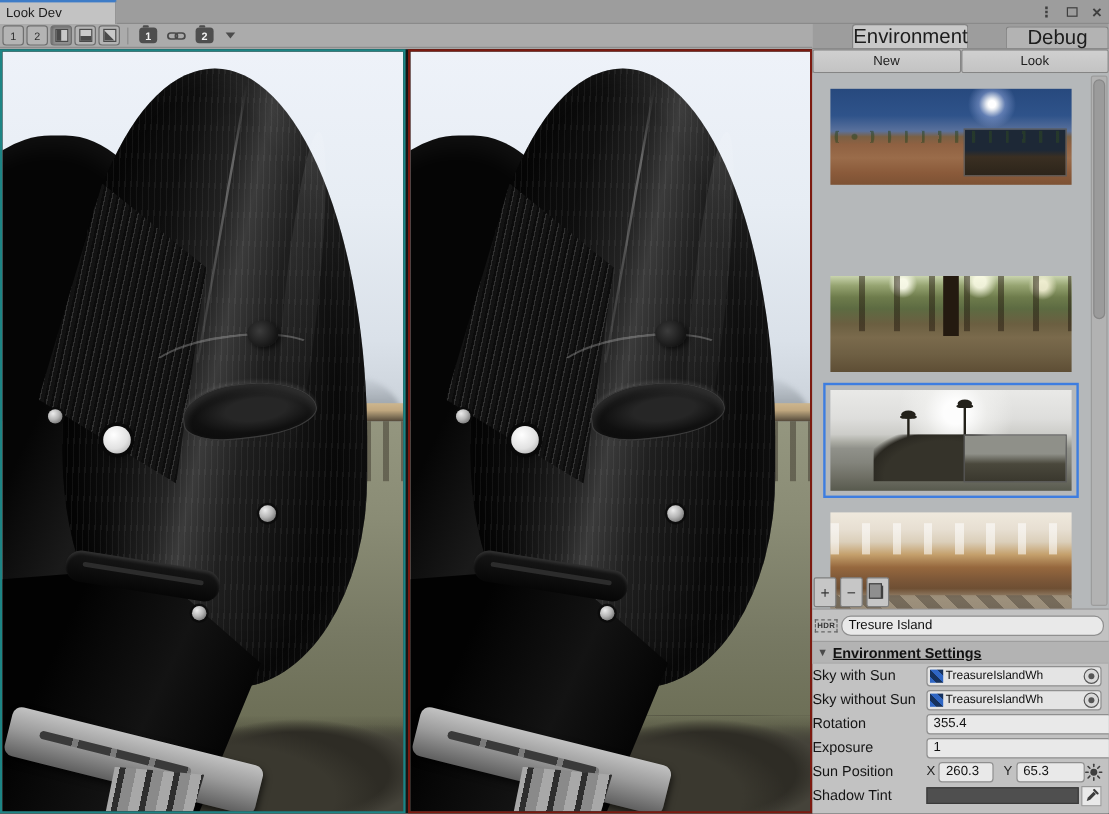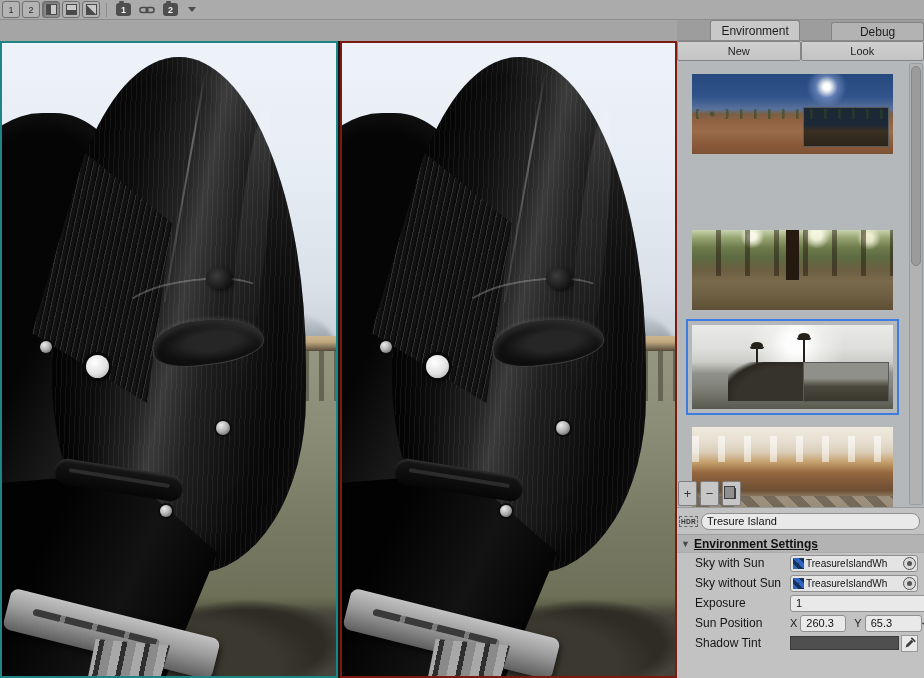--- a/index.html
+++ b/index.html
@@ -107,21 +107,21 @@
     background:linear-gradient(180deg,#c2c2c2,#9b9b9b 45%,#5f5f5f); box-shadow:2px 3px 6px rgba(0,0,0,.6); }
   .chin-bar::after { content:""; position:absolute; left:26px; top:15px; width:130px; height:7px; border-radius:4px;
     background:repeating-linear-gradient(90deg,#3a3a3a 0 28px,#7a7a7a 28px 33px); }
   .fins { position:absolute; left:86px; top:596px; width:80px; height:55px; transform:skewX(-6deg);
     background:repeating-linear-gradient(96deg,#a8a8a8 0 9px,#2e2e2e 9px 14px,#8a8a8a 14px 23px);
     clip-path:polygon(6% 0,100% 12%,88% 100%,0 90%); }
 
   
   .panel { width:247px; height:658px; background:#c2c2c2; position:relative; margin-top:-21px; }
   .ptabs { height:21px; background:#9d9d9d; display:flex; align-items:flex-end; padding-left:2px; border-bottom:1px solid #8a8a8a; }
-  .ptab { height:18px; display:flex; align-items:center; justify-content:center; font-size:12px; color:#1d1d1d;
+  .ptab { height:18px; display:flex; align-items:center; justify-content:center; font-size:17px; color:#1d1d1d;
           border:1px solid #828282; border-bottom:none; border-radius:3px 3px 0 0; background:#b3b3b3;margin-left:31px; }
   .ptab.active { background:#c8c8c8; height:20px; }
   .ptab.env { width:106px; } .ptab.dbg { width:109px; }
   .nl-row { height:20px; display:flex; }
   .nl { flex:1; font-size:11px; color:#1d1d1d; background:linear-gradient(#d0d0d0,#c3c3c3);
         border:1px solid #858585; border-radius:2px; }
   .env-list { position:relative; height:447px; background:#b5b8ba; border-bottom:1px solid #9a9a9a; overflow:hidden; }
   .thumb { position:absolute; left:15px; width:201px; height:80px; overflow:hidden; }
   .thumb-inset { position:absolute; right:4px; bottom:7px; width:86px; height:40px; border:1px solid #5a5a5a; }
   
@@ -176,21 +176,21 @@
   .hdr-badge { font-size:6.5px; font-weight:bold; color:#333; border:1px dashed #666; padding:1px 1px; letter-spacing:.3px; }
   .field { height:17px; background:#e9e9e9; border:1px solid #8f8f8f; border-radius:3px; font-size:11px;
            padding:0 5px; color:#111; font-family:"Liberation Sans","DejaVu Sans",sans-serif; }
   .hdr-name { flex:1; border-radius:8px; }
   
   .settings { border-top:1px solid #9e9e9e; }
   .sheader { height:18px; background:#b3b3b3; display:flex; align-items:center; gap:4px; padding-left:4px;
              border-bottom:1px solid #acacac; }
   .fold { font-size:9px; color:#4a4a4a; }
   .sheader-label { font-size:12px; font-weight:bold; color:#111;text-decoration:underline; }
-  .srow { height:20px; display:flex; align-items:center; padding-left:18px; padding-right:6px; }
+  .srow { height:20px; display:flex; align-items:center; padding-right:6px; }
   .slabel { font-size:12px; color:#151515; width:95px; flex:none; }
   .objfield { flex:1; height:17px; display:flex; align-items:center; gap:2px; background:#e4e4e4;
               border:1px solid #8f8f8f; border-radius:3px; overflow:hidden; padding-left:2px; }
   .texicon { width:11px; height:11px; flex:none;
     background:linear-gradient(45deg,#2f66c4 25%,#16325e 25% 50%,#2f66c4 50% 75%,#16325e 75%); }
   .objtext { font-size:10px; color:#111; white-space:nowrap; overflow:hidden; flex:1; }
   .picker { width:13px; height:13px; flex:none; border:1px solid #555; border-radius:50%; position:relative;
             background:#d9d9d9; margin-right:1px; }
   .picker::after { content:""; position:absolute; inset:3px; background:#555; border-radius:50%; }
   .wide { flex:1; }
@@ -201,20 +201,33 @@
   .swatch { flex:1; height:14px; background:var(--shadowtint,#4f4f4f); border:1px solid #3a3a3a; }
   .dropperbtn { width:17px; height:17px; background:#e9e9e9; border:1px solid #979797; margin-left:2px;
                 display:flex; align-items:center; justify-content:center; }
   button { cursor:default; }
 </style>
 </head>
 <body>
 
 <div class="app">
 
+  <div class="titlebar">
+    <div class="tab">
+      <span class="eye">
+          <span class="pupil"></span>
+        </span>
+      <span class="tab-label">Look Dev</span>
+    </div>
+    <div class="win-controls">
+      <span class="wc menu">⋮</span>
+      <span class="wc"><span class="maxi-box"></span></span>
+      <span class="wc close">×</span>
+    </div>
+  </div>
 
   <div class="toolbar">
     <button class="tbtn">1</button>
     <button class="tbtn">2</button>
     <button class="tbtn active">
       <span class="ico-box ico-split-v"></span>
     </button>
     <button class="tbtn">
       <span class="ico-box ico-split-h"></span>
     </button>
@@ -359,20 +372,24 @@
 
         <div class="srow">
           <span class="slabel">Sky without Sun</span>
           <div class="objfield">
             <span class="texicon"></span>
             <span class="objtext">TreasureIslandWh</span>
             <span class="picker"></span>
           </div>
         </div>
 
+        <div class="srow">
+          <span class="slabel">Rotation</span>
+          <input class="field wide" value="355.4" style="">
+        </div>
 
         <div class="srow">
           <span class="slabel">Exposure</span>
           <input class="field wide" value="1" style="">
         </div>
 
         <div class="srow">
           <span class="slabel">Sun Position</span>
           <span class="axis">X</span>
           <input class="field numx" value="260.3" style="">

